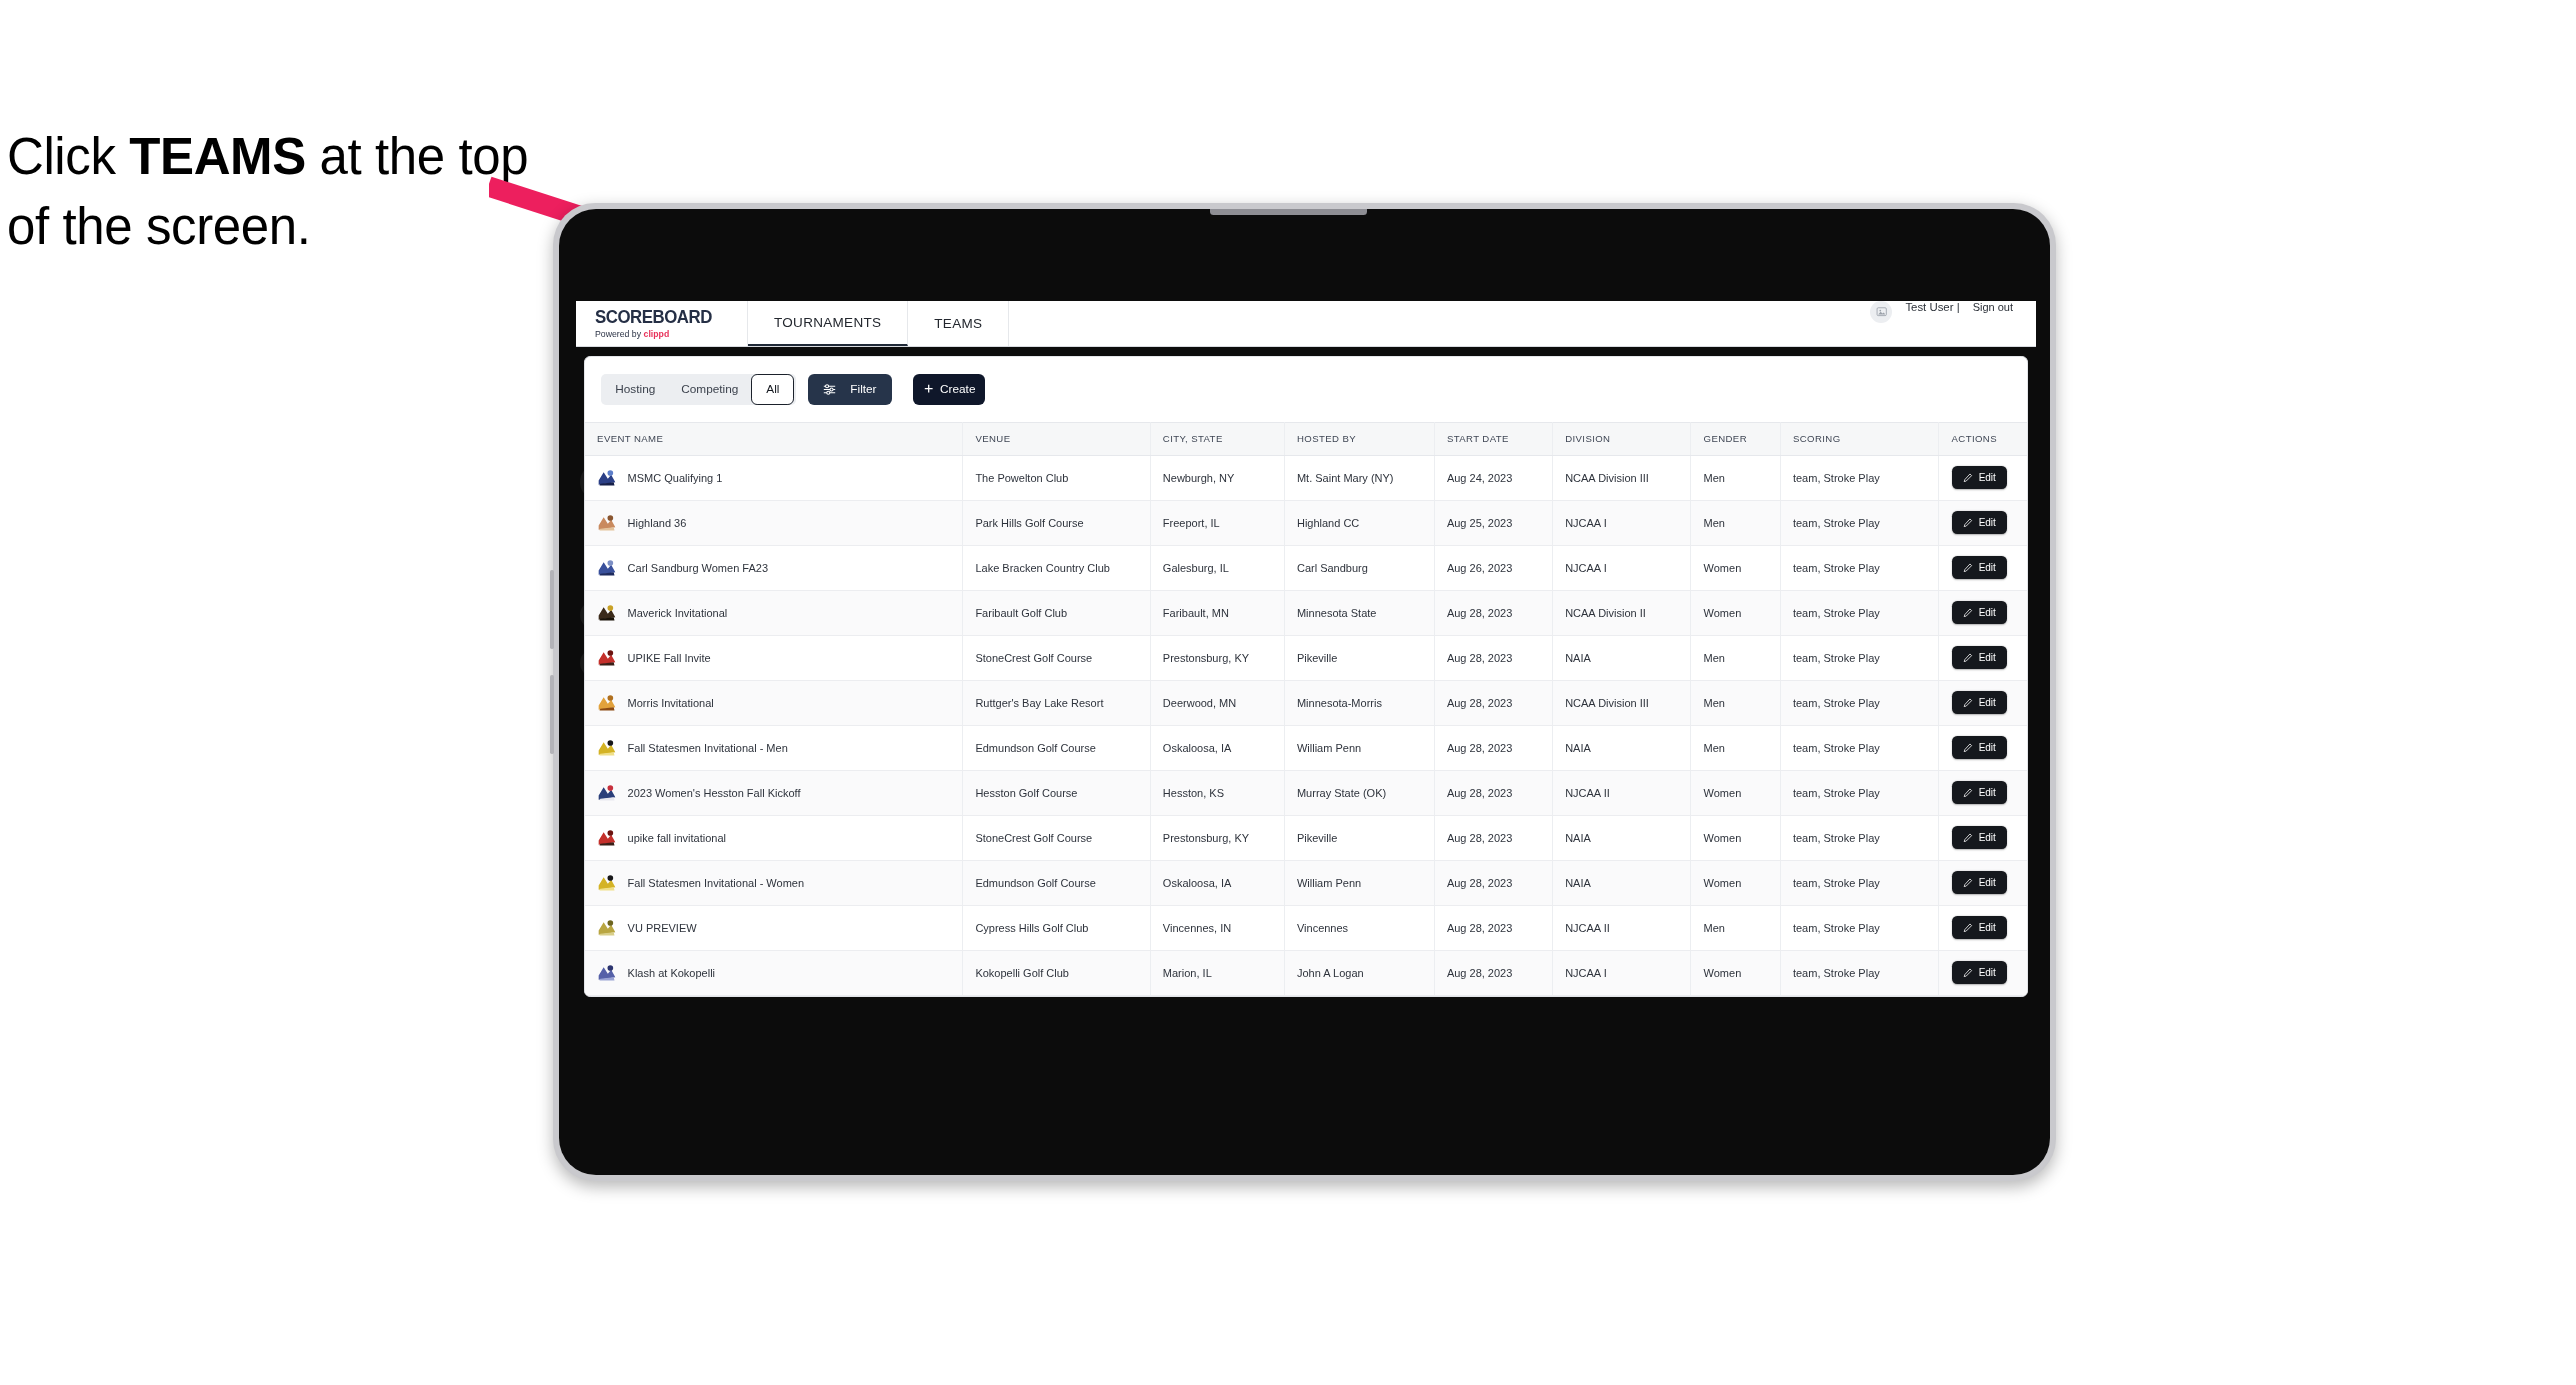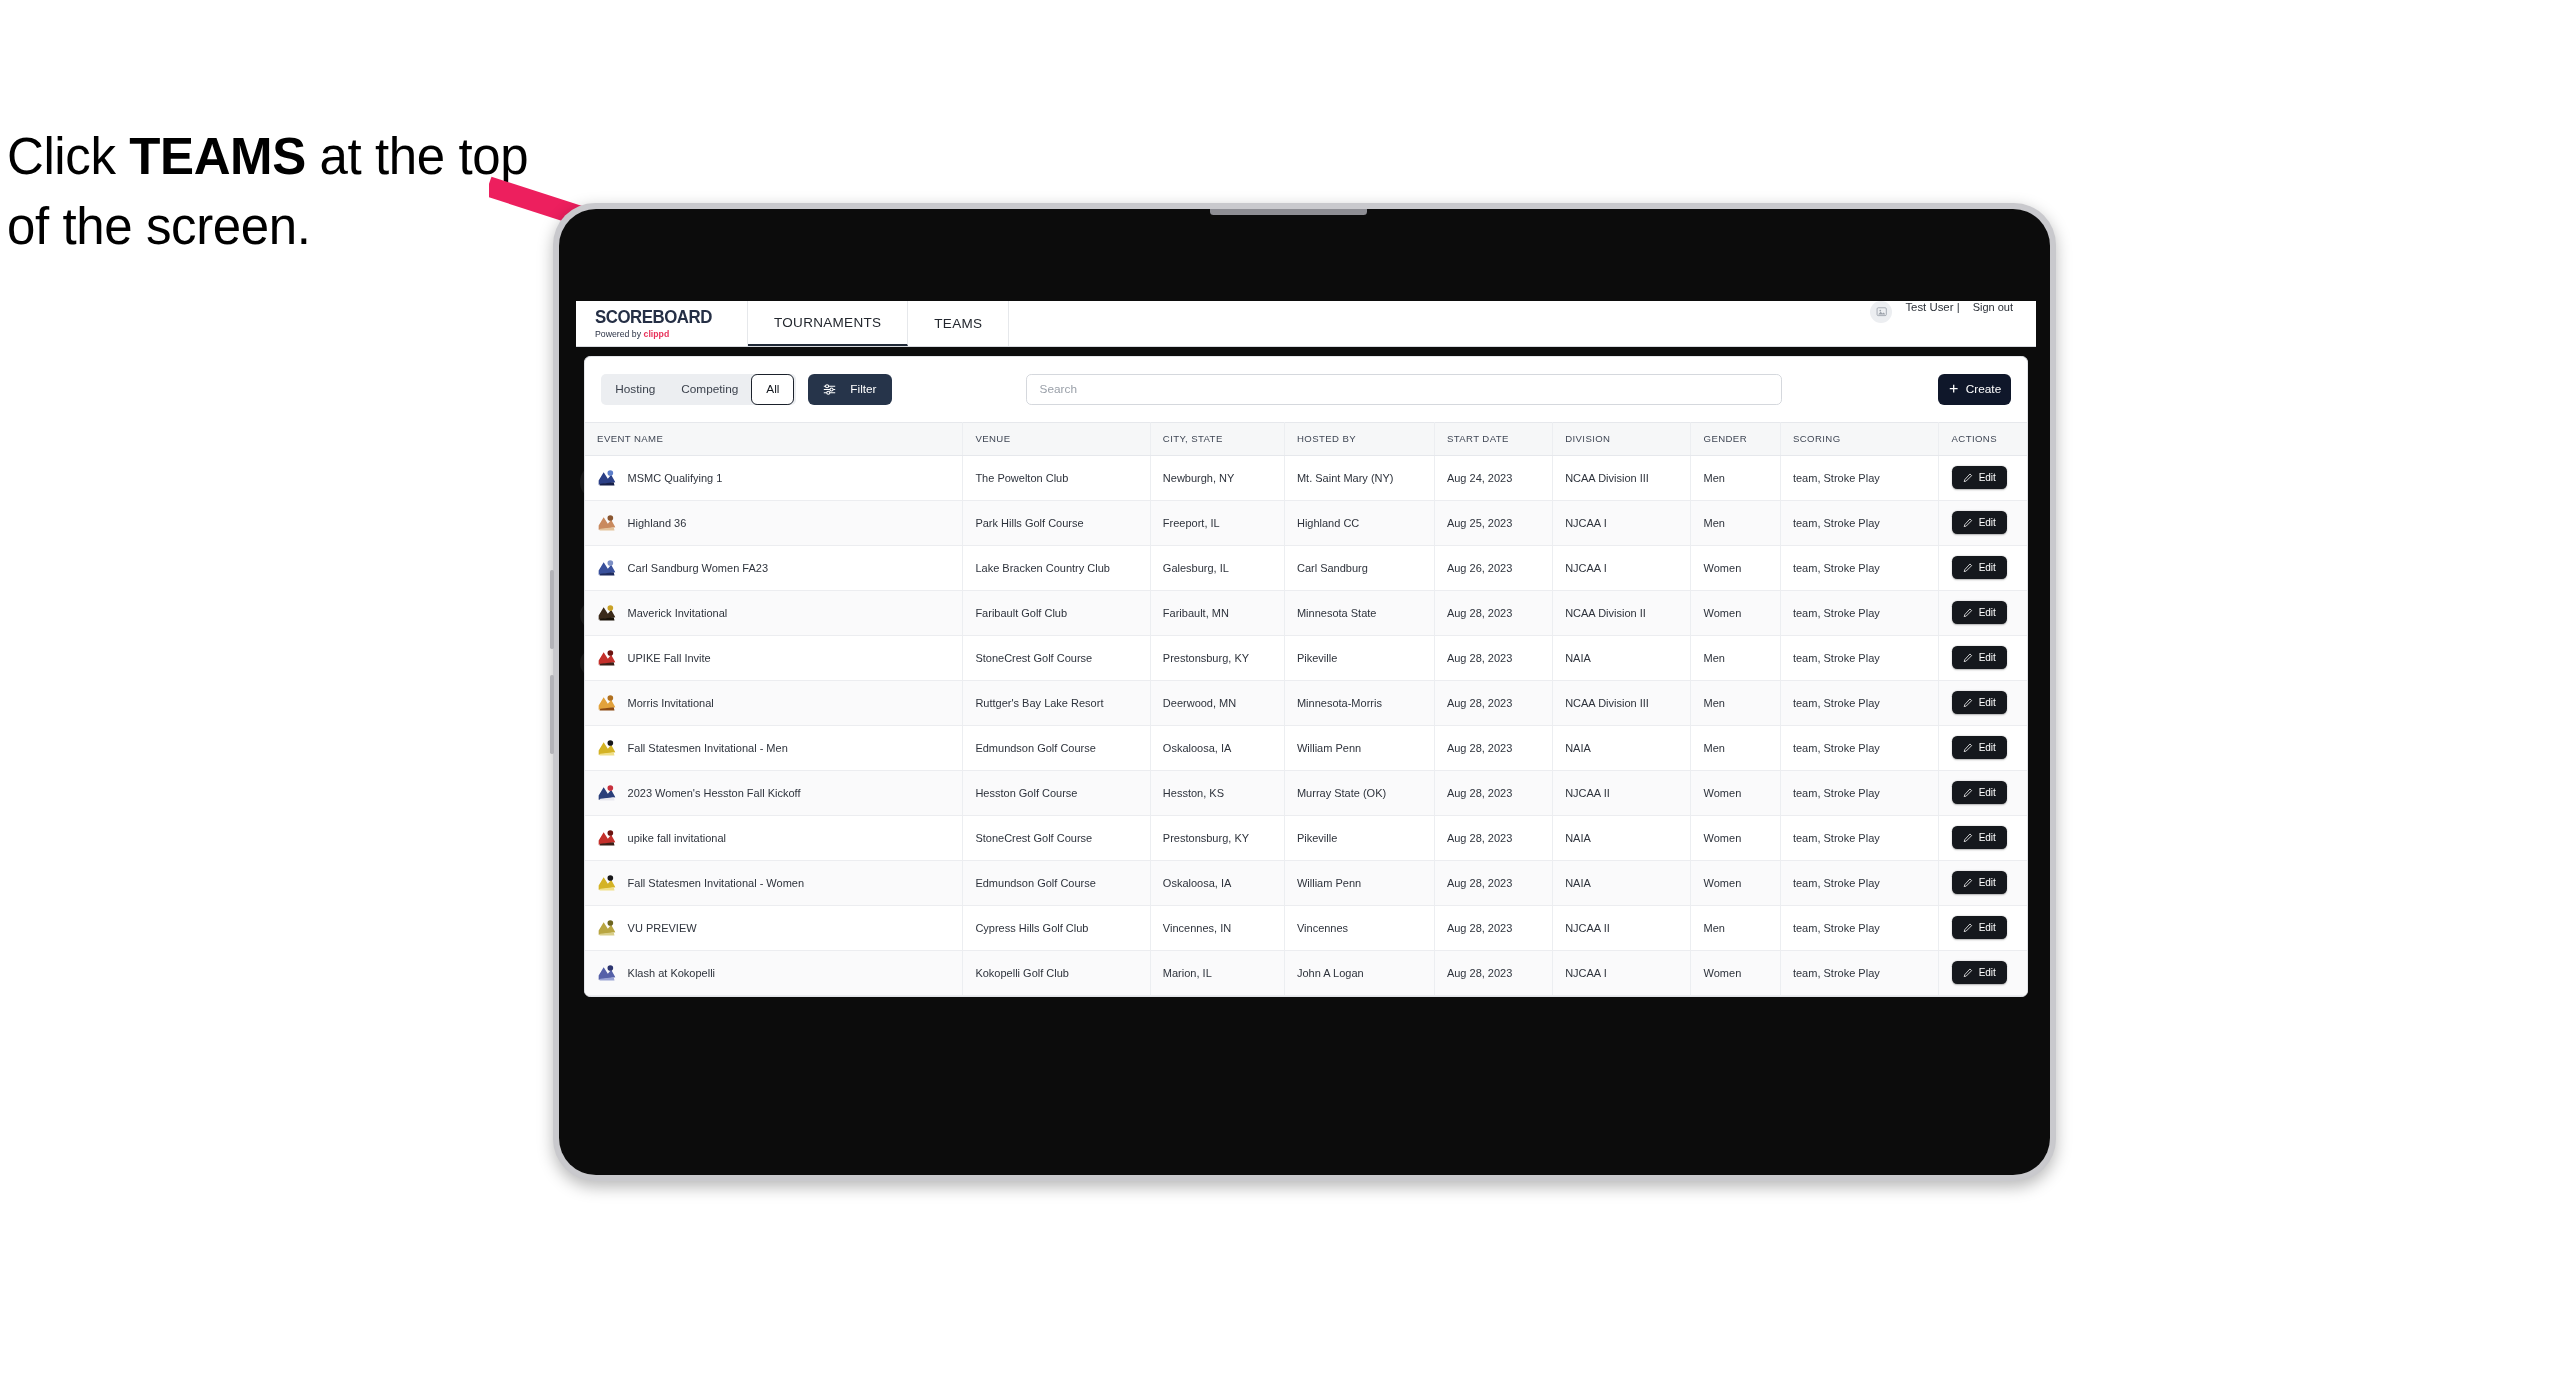--- a/index.html
+++ b/index.html
@@ -251,23 +251,20 @@
           <line x1="1" y1="4" x2="15" y2="4" stroke="#fff" stroke-width="1.4"></line>
           <line x1="1" y1="8" x2="15" y2="8" stroke="#fff" stroke-width="1.4"></line>
           <line x1="1" y1="12" x2="15" y2="12" stroke="#fff" stroke-width="1.4"></line>
           <circle cx="5" cy="4" r="1.9" fill="#26344a" stroke="#fff" stroke-width="1.3"></circle>
           <circle cx="10.5" cy="8" r="1.9" fill="#26344a" stroke="#fff" stroke-width="1.3"></circle>
           <circle cx="6.5" cy="12" r="1.9" fill="#26344a" stroke="#fff" stroke-width="1.3"></circle>
         </svg>
         <span>Filter</span>
       </div>
 
-      <div id="search-wrap">
-        <input id="search-input" type="text" placeholder="Search" style="">
-      </div>
 
       <div id="create-btn">
         <svg width="11.4" height="11.4" viewBox="0 0 16 16">
           <line x1="8" y1="2.5" x2="8" y2="13.5" stroke="#fff" stroke-width="1.8"></line>
           <line x1="2.5" y1="8" x2="13.5" y2="8" stroke="#fff" stroke-width="1.8"></line>
         </svg>
         <span>Create</span>
       </div>
     </div>
 

